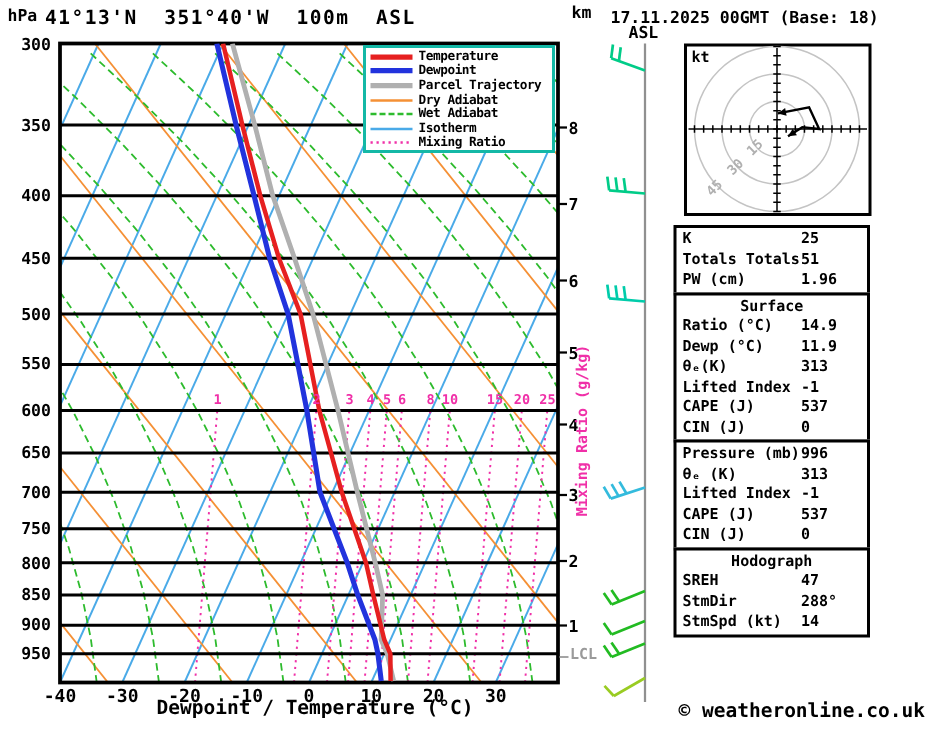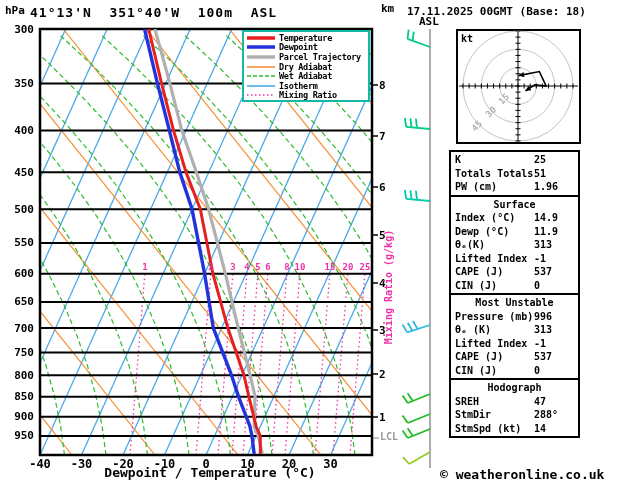--- a/index.html
+++ b/index.html
@@ -27,21 +27,21 @@
   .legrow span{font-size:8.5px;margin-left:3px;letter-spacing:-0.3px;}
   .kt{left:461px;top:33px;font-size:10px;}
   .ringlabel{position:absolute;width:20px;text-align:center;font-size:9px;color:#b0b0b0;
              transform:rotate(-45deg);}
   #stats{position:absolute;left:449px;top:152px;width:131px;}
   .statbox{border:2px solid #000;background:#fff;margin-top:-2px;padding:1px 0;}
   .stathdr{text-align:center;font-size:10px;line-height:13.5px;}
   .statrow{display:flex;font-size:10px;line-height:13.5px;}
   .statrow .lbl{flex:0 0 79px;padding-left:4px;white-space:pre;}
   .statrow .val{flex:1;white-space:pre;}
-  .copyright{left:440px;top:468px;width:189px;text-align:left;font-size:13px;}
+  .copyright{left:440px;top:468px;width:189px;text-align:center;font-size:13px;}
 </style>
 </head>
 <body>
 
 <div id="app">
   <svg id="chart-svg" width="629" height="486">
       <defs>
         <clipPath id="plot">
           <rect x="40" y="29" width="332" height="426"></rect>
         </clipPath>
@@ -351,21 +351,21 @@
           <div class="val" style="">51</div>
         </div>
         <div class="statrow" style="">
           <div class="lbl" style="">PW (cm)</div>
           <div class="val" style="">1.96</div>
         </div>
       </div>
       <div class="statbox" style="">
         <div class="stathdr" style="">Surface</div>
         <div class="statrow" style="">
-          <div class="lbl" style="">Index (°C)</div>
+          <div class="lbl" style="">Ratio (°C)</div>
           <div class="val" style="">14.9</div>
         </div>
         <div class="statrow" style="">
           <div class="lbl" style="">Dewp (°C)</div>
           <div class="val" style="">11.9</div>
         </div>
         <div class="statrow" style="">
           <div class="lbl" style="">θₑ(K)</div>
           <div class="val" style="">313</div>
         </div>
@@ -376,21 +376,20 @@
         <div class="statrow" style="">
           <div class="lbl" style="">CAPE (J)</div>
           <div class="val" style="">537</div>
         </div>
         <div class="statrow" style="">
           <div class="lbl" style="">CIN (J)</div>
           <div class="val" style="">0</div>
         </div>
       </div>
       <div class="statbox" style="">
-        <div class="stathdr" style="">Most Unstable</div>
         <div class="statrow" style="">
           <div class="lbl" style="">Pressure (mb)</div>
           <div class="val" style="">996</div>
         </div>
         <div class="statrow" style="">
           <div class="lbl" style="">θₑ (K)</div>
           <div class="val" style="">313</div>
         </div>
         <div class="statrow" style="">
           <div class="lbl" style="">Lifted Index</div>

